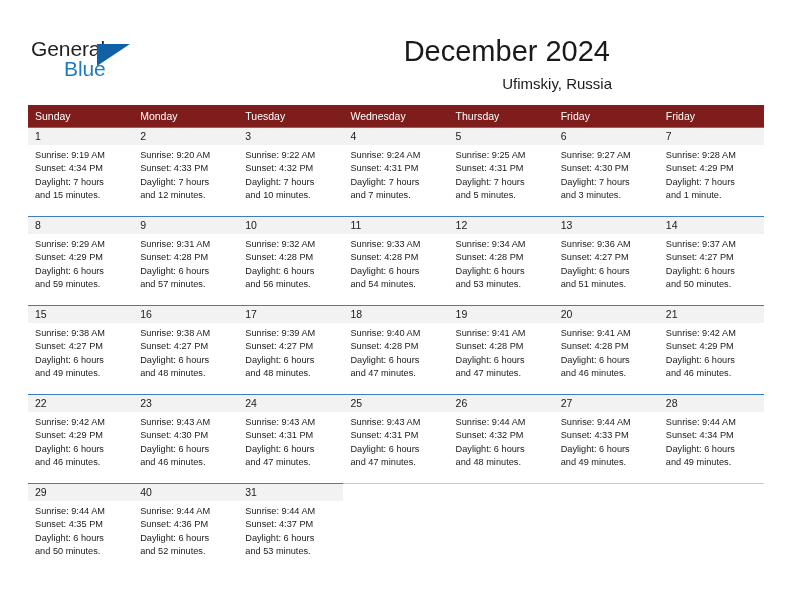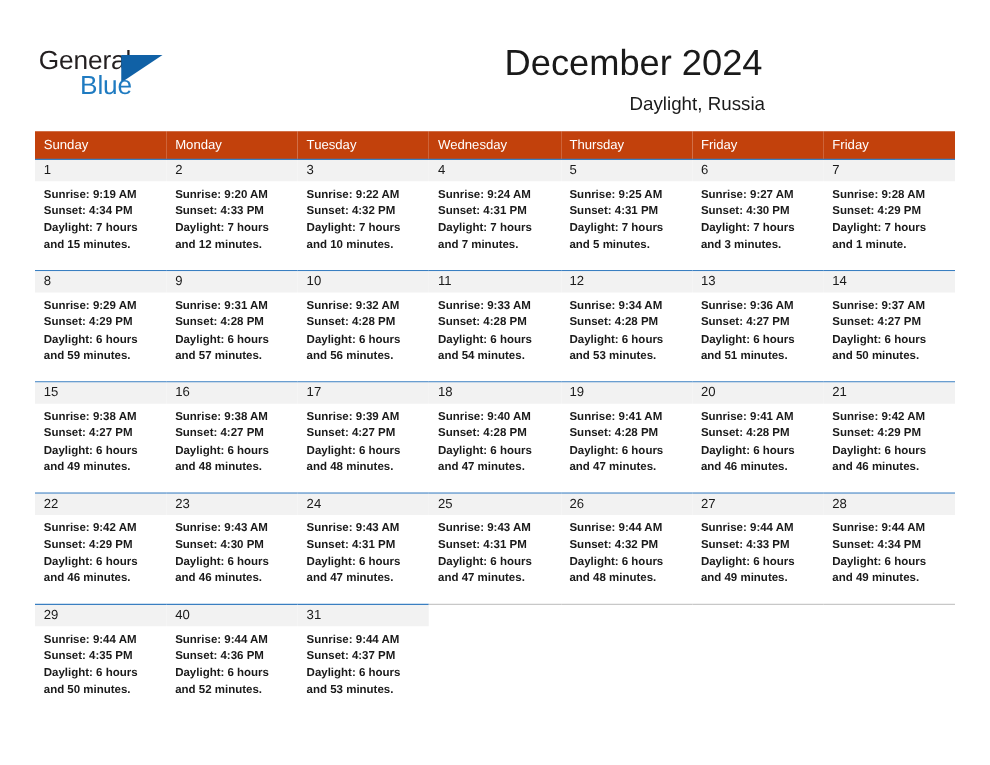--- a/index.html
+++ b/index.html
@@ -89,21 +89,21 @@
   
   .calendar {
     position: absolute;
     left: 28px;
     top: 105px;
     width: 736px;
     border-collapse: collapse;
     table-layout: fixed;
   }
   .calendar th {
-    background: #c2410c;
+    background: #7f1d1d;
     color: #ffffff;
     font-size: 10.5px;
     font-weight: normal;
     text-align: left;
     padding: 5px 0 5px 7px;
     height: 9px;
     border: 0;
   }
   .calendar td {
     vertical-align: top;
@@ -127,21 +127,20 @@
     color: #1a1a1a;
   }
   .cell-empty .daynum-band {
     background: transparent;
   }
   .cell-lines {
     padding: 4px 0 0 7px;
     font-size: 9.2px;
     line-height: 13.4px;
     color: #1a1a1a;
-    font-weight: bold;
   }
   .cell-lines div {
     white-space: nowrap;
   }
   
   tr.week > td {
     border-top: 1px solid #c8c8c8;
   }
   tr.week-first > td {
     border-top: 0;
@@ -158,21 +157,21 @@
   <div class="header">
 
     <div class="logo">
       <span class="logo-general">General</span>
       <span class="logo-triangle"></span>
       <span class="logo-blue">Blue</span>
     </div>
 
     <div class="title-block">
       <h1 class="cal-title">December 2024</h1>
-      <div class="cal-subtitle">Daylight, Russia</div>
+      <div class="cal-subtitle">Ufimskiy, Russia</div>
     </div>
 
   </div>
 
   <table class="calendar">
     <thead>
       <tr id="weekday-row">
           <th>Sunday</th>
           <th>Monday</th>
           <th>Tuesday</th>

